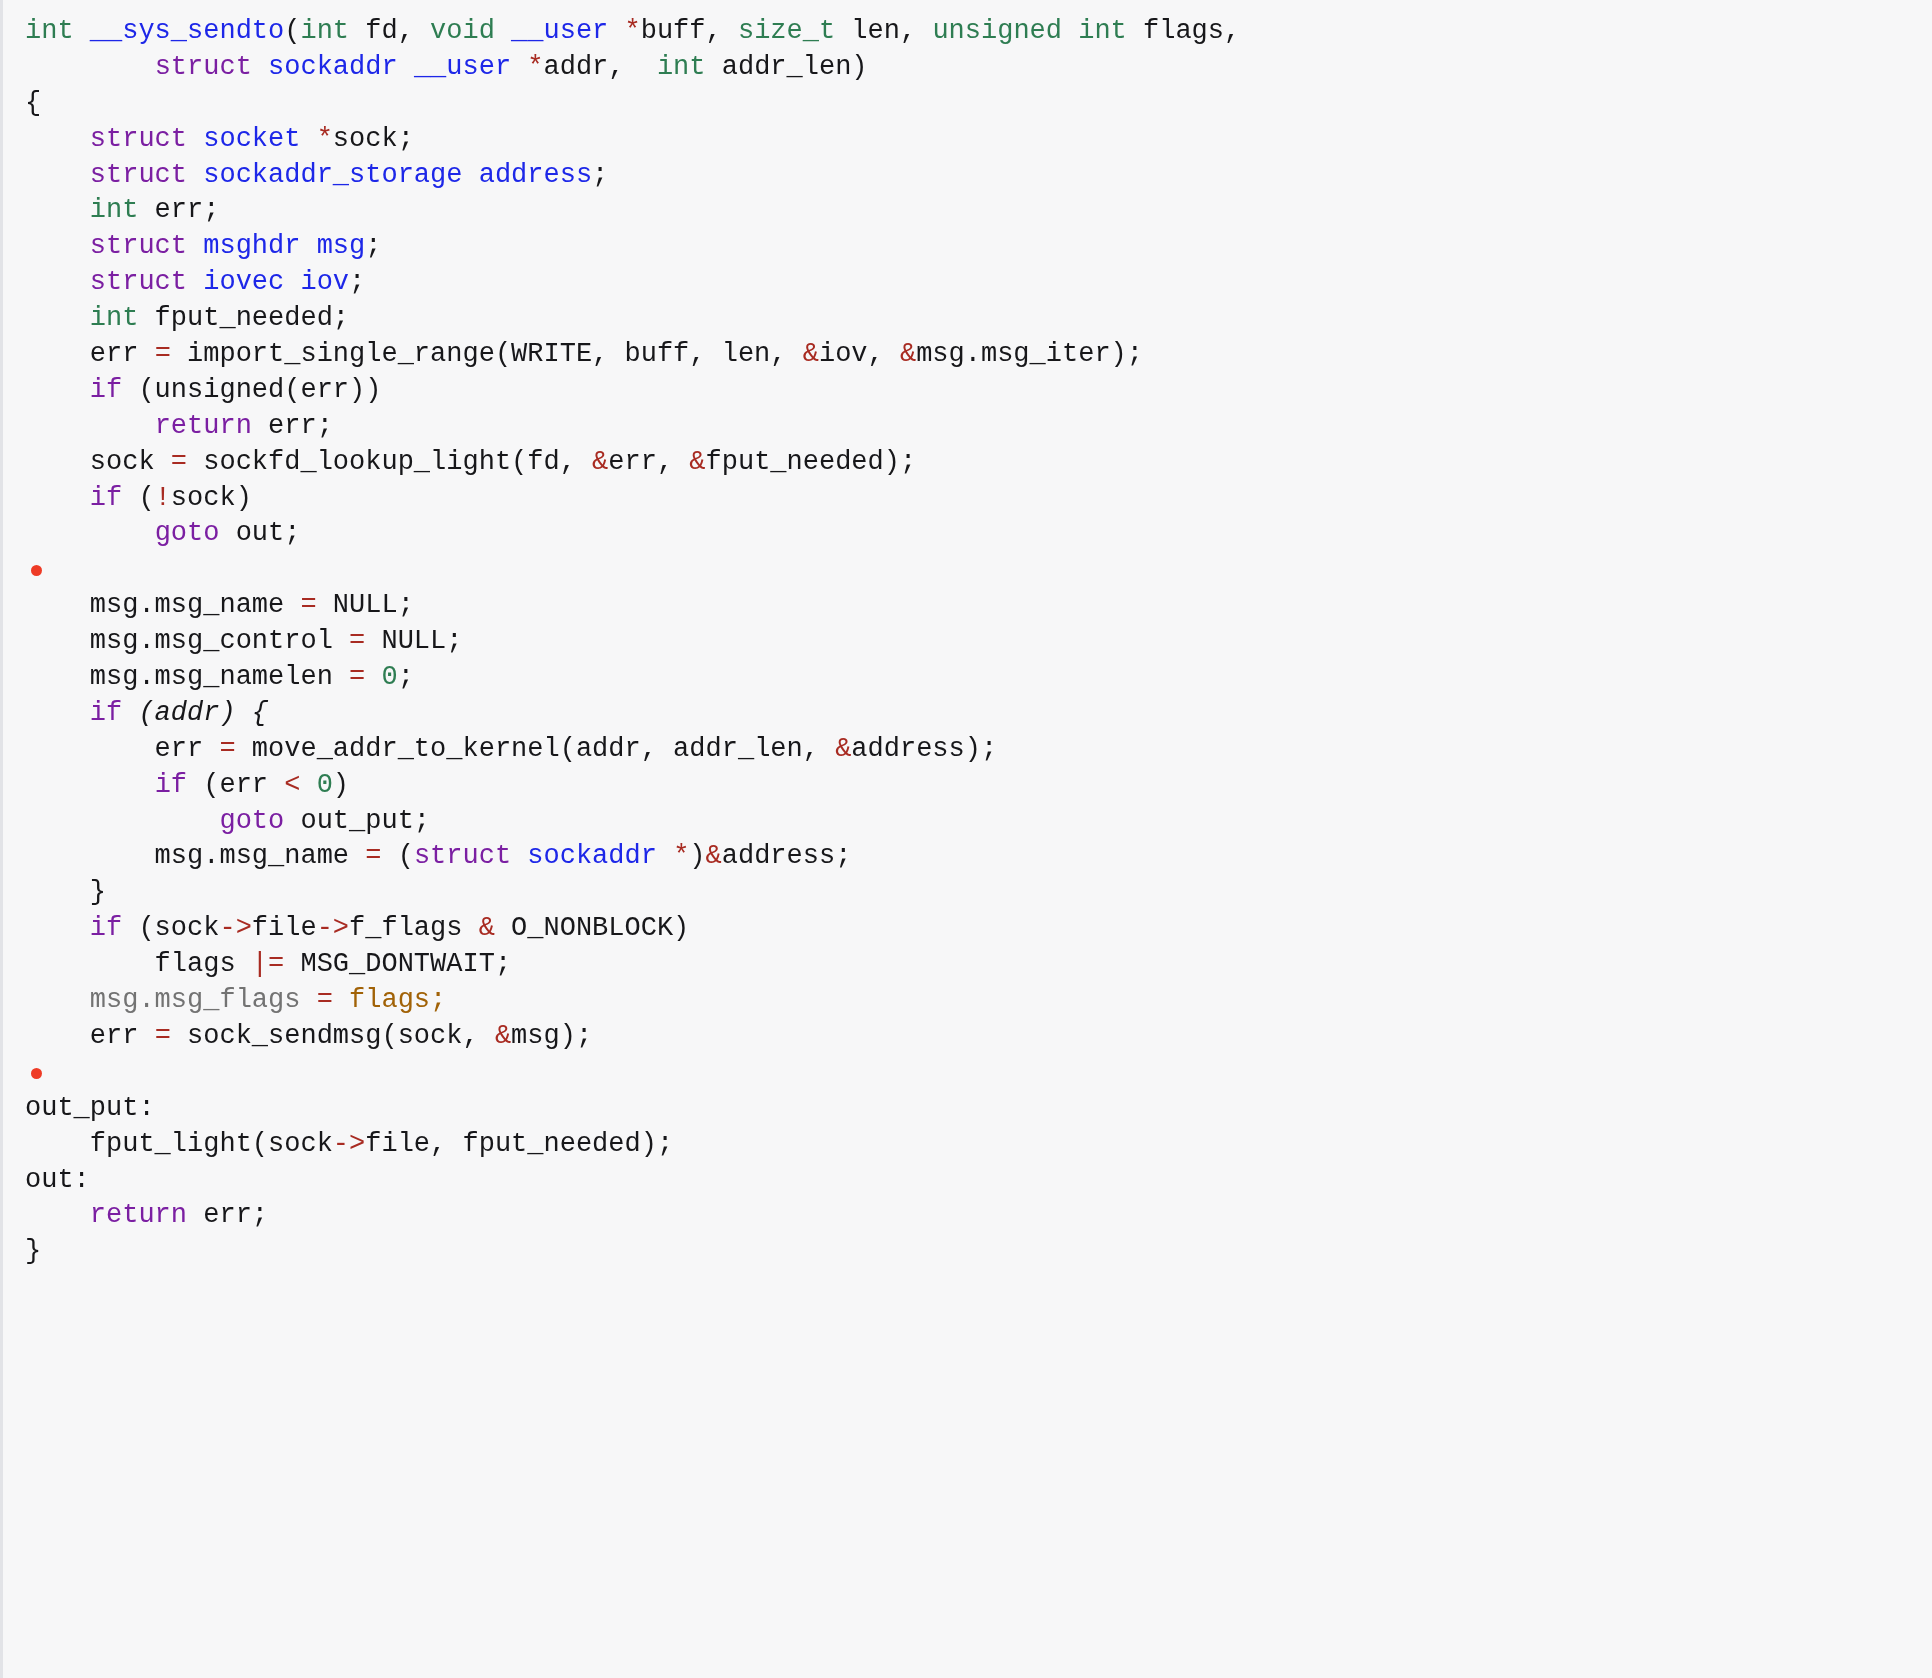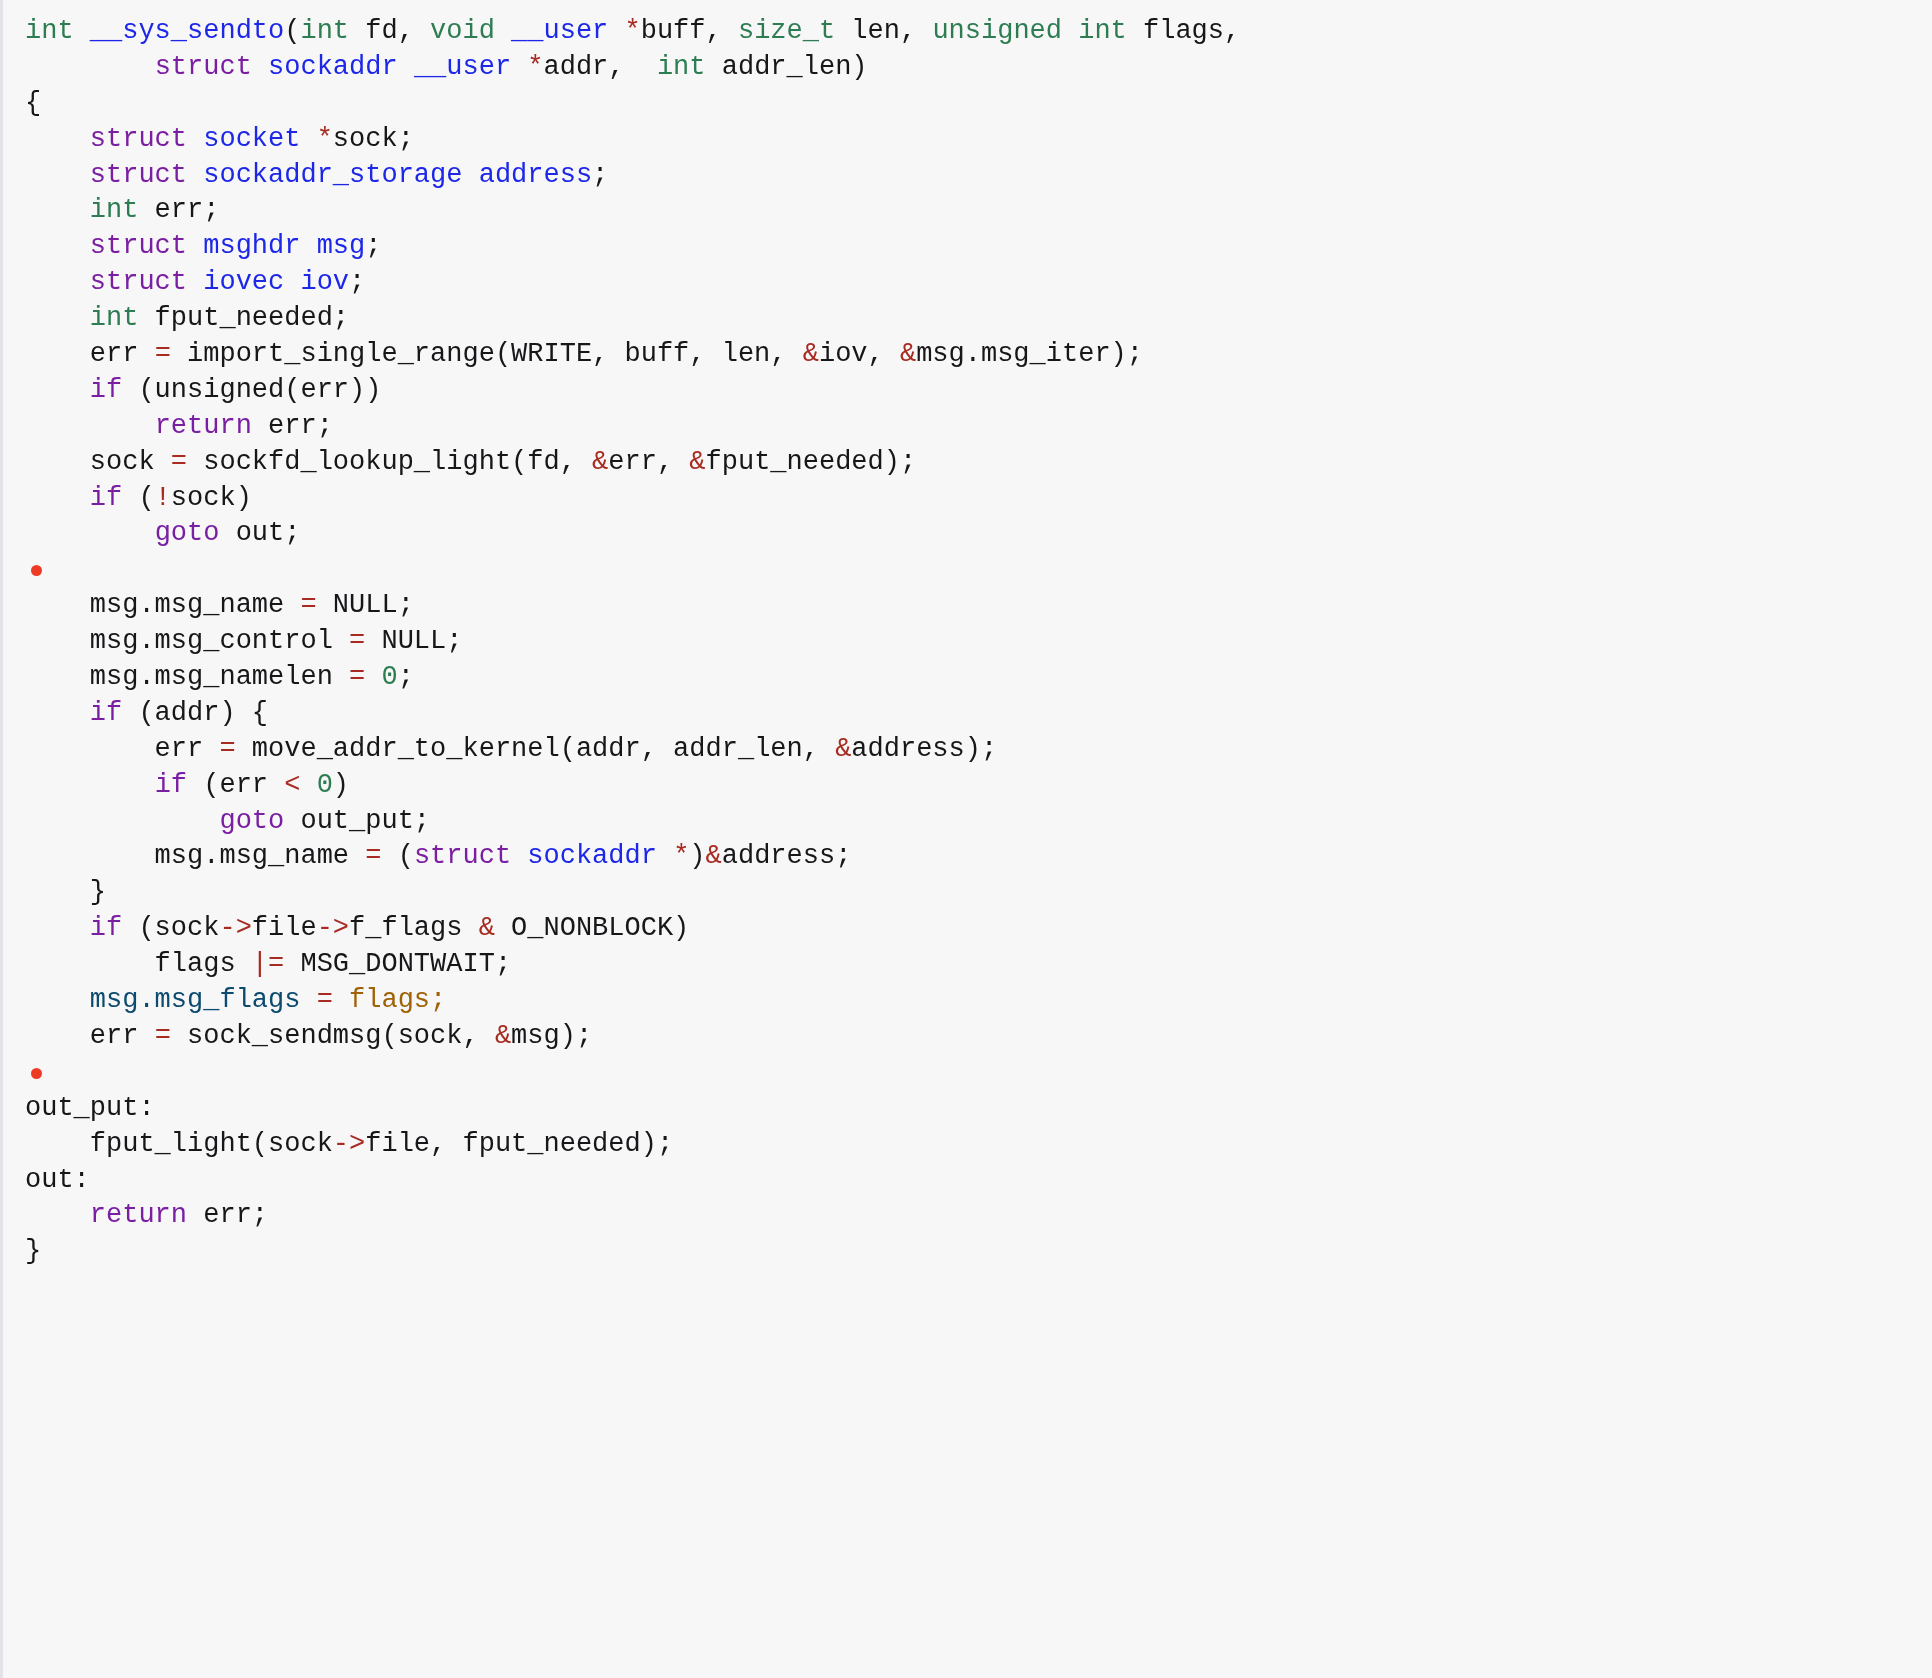--- a/index.html
+++ b/index.html
@@ -95,29 +95,29 @@
       <div class="code-line"><span class="ln-text"><span class="t-plain" style="color: rgb(23, 23, 26);">        </span><span class="t-kw" style="color: rgb(123, 31, 162);">return</span><span class="t-plain" style="color: rgb(23, 23, 26);"> err;</span></span></div>
       <div class="code-line"><span class="ln-text"><span class="t-plain" style="color: rgb(23, 23, 26);">    sock </span><span class="t-op" style="color: rgb(168, 43, 34);">=</span><span class="t-plain" style="color: rgb(23, 23, 26);"> sockfd_lookup_light(fd, </span><span class="t-op" style="color: rgb(168, 43, 34);">&amp;</span><span class="t-plain" style="color: rgb(23, 23, 26);">err, </span><span class="t-op" style="color: rgb(168, 43, 34);">&amp;</span><span class="t-plain" style="color: rgb(23, 23, 26);">fput_needed);</span></span></div>
       <div class="code-line"><span class="ln-text"><span class="t-plain" style="color: rgb(23, 23, 26);">    </span><span class="t-kw" style="color: rgb(123, 31, 162);">if</span><span class="t-plain" style="color: rgb(23, 23, 26);"> (</span><span class="t-op" style="color: rgb(168, 43, 34);">!</span><span class="t-plain" style="color: rgb(23, 23, 26);">sock)</span></span></div>
       <div class="code-line"><span class="ln-text"><span class="t-plain" style="color: rgb(23, 23, 26);">        </span><span class="t-kw" style="color: rgb(123, 31, 162);">goto</span><span class="t-plain" style="color: rgb(23, 23, 26);"> out;</span></span></div>
       <div class="marker-line">
         <span class="marker-dot" style="background: rgb(238, 59, 38);"></span>
       </div>
       <div class="code-line"><span class="ln-text"><span class="t-plain" style="color: rgb(23, 23, 26);">    msg.msg_name </span><span class="t-op" style="color: rgb(168, 43, 34);">=</span><span class="t-plain" style="color: rgb(23, 23, 26);"> NULL;</span></span></div>
       <div class="code-line"><span class="ln-text"><span class="t-plain" style="color: rgb(23, 23, 26);">    msg.msg_control </span><span class="t-op" style="color: rgb(168, 43, 34);">=</span><span class="t-plain" style="color: rgb(23, 23, 26);"> NULL;</span></span></div>
       <div class="code-line"><span class="ln-text"><span class="t-plain" style="color: rgb(23, 23, 26);">    msg.msg_namelen </span><span class="t-op" style="color: rgb(168, 43, 34);">=</span><span class="t-plain" style="color: rgb(23, 23, 26);"> </span><span class="t-num" style="color: rgb(46, 125, 82);">0</span><span class="t-punct" style="color: rgb(23, 23, 26);">;</span></span></div>
-      <div class="code-line"><span class="ln-text"><span class="t-plain" style="color: rgb(23, 23, 26);">    </span><span class="t-kw" style="color: rgb(123, 31, 162);">if</span><span class="t-plain" style="color: rgb(23, 23, 26);"> (addr) {</span></span></div>
+      <div class="code-line"><span class="ln-text"><span class="t-plain" style="color: rgb(23, 23, 26);">    </span><span class="t-kw" style="color: rgb(123, 31, 162);">if</span><span class="t-plain" style="color: rgb(23, 23, 26); font-style: italic;"> (addr) {</span></span></div>
       <div class="code-line"><span class="ln-text"><span class="t-plain" style="color: rgb(23, 23, 26);">        err </span><span class="t-op" style="color: rgb(168, 43, 34);">=</span><span class="t-plain" style="color: rgb(23, 23, 26);"> move_addr_to_kernel(addr, addr_len, </span><span class="t-op" style="color: rgb(168, 43, 34);">&amp;</span><span class="t-plain" style="color: rgb(23, 23, 26);">address);</span></span></div>
       <div class="code-line"><span class="ln-text"><span class="t-plain" style="color: rgb(23, 23, 26);">        </span><span class="t-kw" style="color: rgb(123, 31, 162);">if</span><span class="t-plain" style="color: rgb(23, 23, 26);"> (err </span><span class="t-op" style="color: rgb(168, 43, 34);">&lt;</span><span class="t-plain" style="color: rgb(23, 23, 26);"> </span><span class="t-num" style="color: rgb(46, 125, 82);">0</span><span class="t-punct" style="color: rgb(23, 23, 26);">)</span></span></div>
       <div class="code-line"><span class="ln-text"><span class="t-plain" style="color: rgb(23, 23, 26);">            </span><span class="t-kw" style="color: rgb(123, 31, 162);">goto</span><span class="t-plain" style="color: rgb(23, 23, 26);"> out_put;</span></span></div>
       <div class="code-line"><span class="ln-text"><span class="t-plain" style="color: rgb(23, 23, 26);">        msg.msg_name </span><span class="t-op" style="color: rgb(168, 43, 34);">=</span><span class="t-plain" style="color: rgb(23, 23, 26);"> (</span><span class="t-kw" style="color: rgb(123, 31, 162);">struct</span><span class="t-plain" style="color: rgb(23, 23, 26);"> </span><span class="t-ident" style="color: rgb(29, 39, 232);">sockaddr</span><span class="t-plain" style="color: rgb(23, 23, 26);"> </span><span class="t-op" style="color: rgb(168, 43, 34);">*</span><span class="t-punct" style="color: rgb(23, 23, 26);">)</span><span class="t-op" style="color: rgb(168, 43, 34);">&amp;</span><span class="t-plain" style="color: rgb(23, 23, 26);">address;</span></span></div>
       <div class="code-line"><span class="ln-text"><span class="t-punct" style="color: rgb(23, 23, 26);">    }</span></span></div>
       <div class="code-line"><span class="ln-text"><span class="t-plain" style="color: rgb(23, 23, 26);">    </span><span class="t-kw" style="color: rgb(123, 31, 162);">if</span><span class="t-plain" style="color: rgb(23, 23, 26);"> (sock</span><span class="t-op" style="color: rgb(168, 43, 34);">-&gt;</span><span class="t-plain" style="color: rgb(23, 23, 26);">file</span><span class="t-op" style="color: rgb(168, 43, 34);">-&gt;</span><span class="t-plain" style="color: rgb(23, 23, 26);">f_flags </span><span class="t-op" style="color: rgb(168, 43, 34);">&amp;</span><span class="t-plain" style="color: rgb(23, 23, 26);"> O_NONBLOCK)</span></span></div>
       <div class="code-line"><span class="ln-text"><span class="t-plain" style="color: rgb(23, 23, 26);">        flags </span><span class="t-op" style="color: rgb(168, 43, 34);">|=</span><span class="t-plain" style="color: rgb(23, 23, 26);"> MSG_DONTWAIT;</span></span></div>
-      <div class="code-line"><span class="ln-text"><span class="t-plain" style="color: #0c4a6e;">    msg.msg_flags </span><span class="t-op" style="color: rgb(168, 43, 34);">=</span><span class="t-plain" style="color: #a16207;"> flags;</span></span></div>
+      <div class="code-line"><span class="ln-text"><span class="t-plain" style="color: #737373;">    msg.msg_flags </span><span class="t-op" style="color: rgb(168, 43, 34);">=</span><span class="t-plain" style="color: #a16207;"> flags;</span></span></div>
       <div class="code-line"><span class="ln-text"><span class="t-plain" style="color: rgb(23, 23, 26);">    err </span><span class="t-op" style="color: rgb(168, 43, 34);">=</span><span class="t-plain" style="color: rgb(23, 23, 26);"> sock_sendmsg(sock, </span><span class="t-op" style="color: rgb(168, 43, 34);">&amp;</span><span class="t-plain" style="color: rgb(23, 23, 26);">msg);</span></span></div>
       <div class="marker-line">
         <span class="marker-dot" style="background: rgb(238, 59, 38);"></span>
       </div>
       <div class="code-line"><span class="ln-text"><span class="t-plain" style="color: rgb(23, 23, 26);">out_put:</span></span></div>
       <div class="code-line"><span class="ln-text"><span class="t-plain" style="color: rgb(23, 23, 26);">    fput_light(sock</span><span class="t-op" style="color: rgb(168, 43, 34);">-&gt;</span><span class="t-plain" style="color: rgb(23, 23, 26);">file, fput_needed);</span></span></div>
       <div class="code-line"><span class="ln-text"><span class="t-plain" style="color: rgb(23, 23, 26);">out:</span></span></div>
       <div class="code-line"><span class="ln-text"><span class="t-plain" style="color: rgb(23, 23, 26);">    </span><span class="t-kw" style="color: rgb(123, 31, 162);">return</span><span class="t-plain" style="color: rgb(23, 23, 26);"> err;</span></span></div>
       <div class="code-line"><span class="ln-text"><span class="t-punct" style="color: rgb(23, 23, 26);">}</span></span></div>
     </div>

